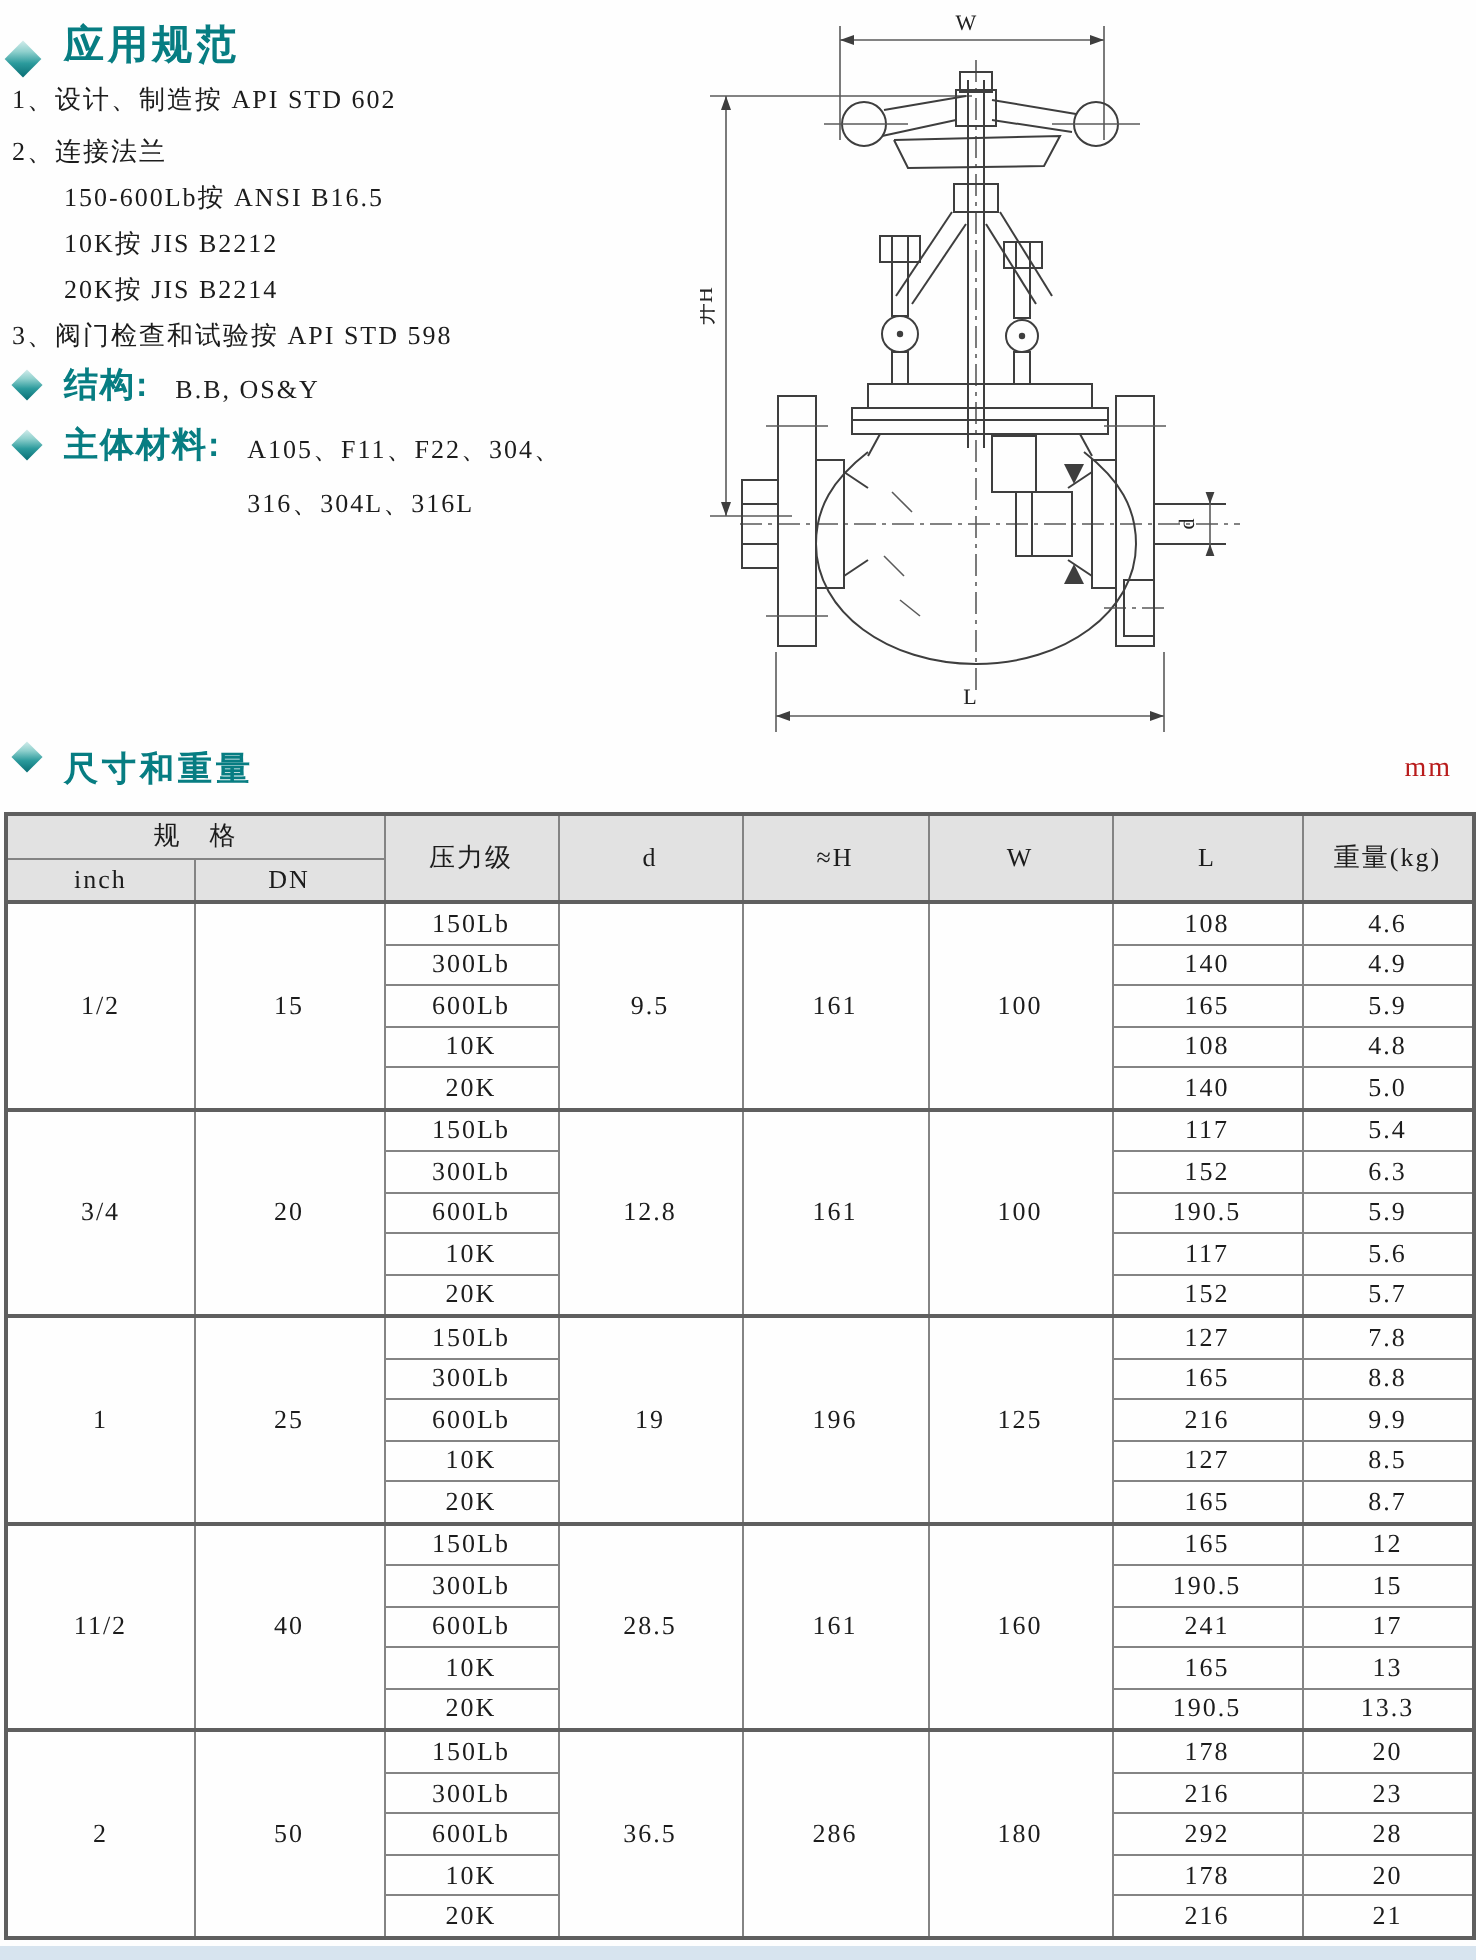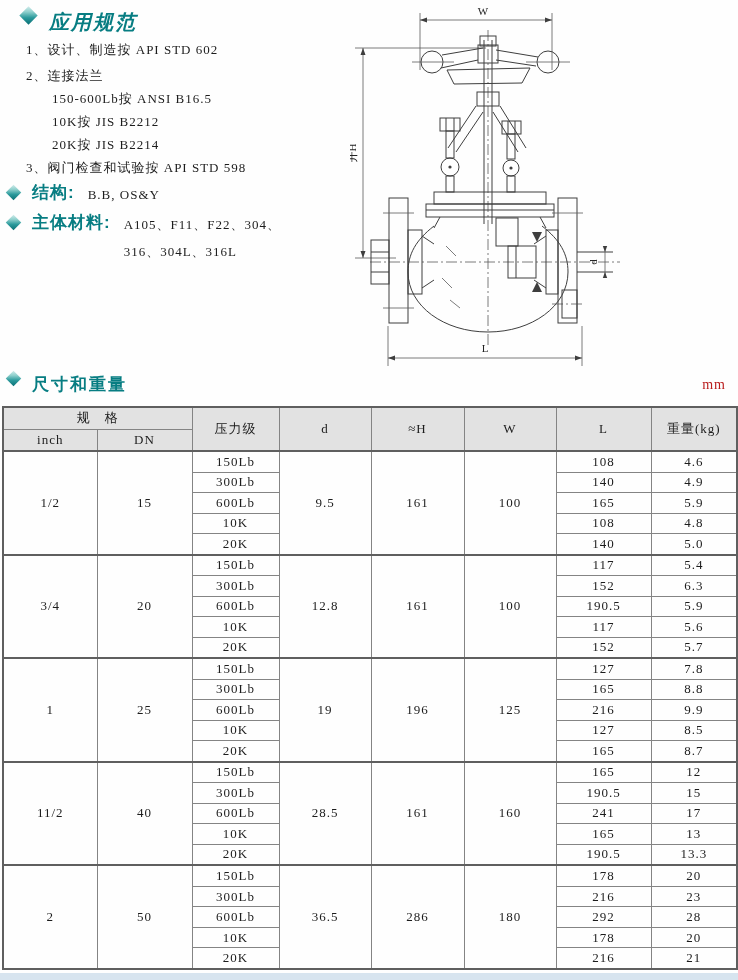--- a/index.html
+++ b/index.html
@@ -21,23 +21,23 @@
   }
   .diamond.small { width:11px; height:11px; }
 
   .teal-head {
     color:#077d82;
     font-family:"Liberation Sans","DejaVu Sans",sans-serif;
     font-weight:bold;
   }
 
   
-  .specs-title-row { position:absolute; left:22px; top:9px; display:flex; align-items:flex-start; gap:14px;font-style:italic; }
+  .specs-title-row { position:absolute; left:5px; top:9px; display:flex; align-items:flex-end; gap:14px; }
   .specs-title-row .teal-head { font-size:20px; letter-spacing:2px; }
-  .spec-list { position:absolute; left:26px; top:42px; width:350px; font-size:13px; letter-spacing:1px; }
+  .spec-list { position:absolute; left:6px; top:42px; width:350px; font-size:13px; letter-spacing:1px; }
   .spec-item { line-height:16px; margin-bottom:10px; white-space:nowrap; }
   .spec-item.indent { padding-left:26px; margin-bottom:7px; }
   .spec-item.tight { margin-bottom:7px; }
 
   .kv-row { position:absolute; display:flex; align-items:flex-start; gap:13px; }
   .kv-row .teal-head { font-size:17px; letter-spacing:1px; line-height:20px; }
   .kv-value { font-size:13px; letter-spacing:1px; line-height:20px; padding-top:2px; }
   .kv-value .line2 { margin-top:7px; }
 
   

